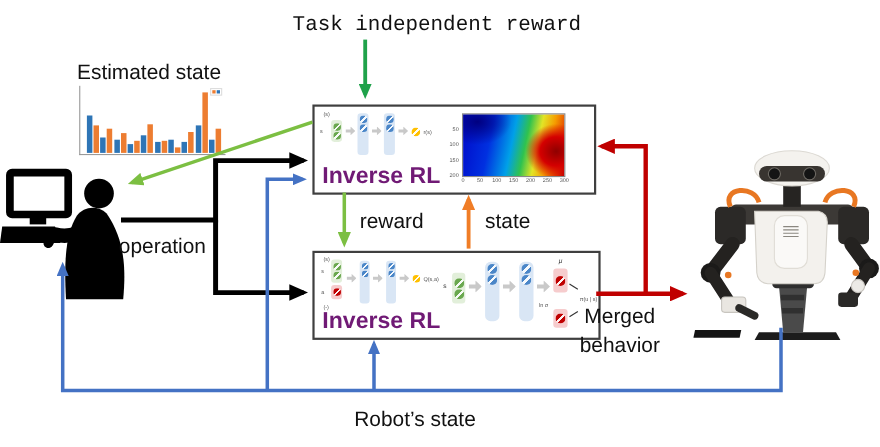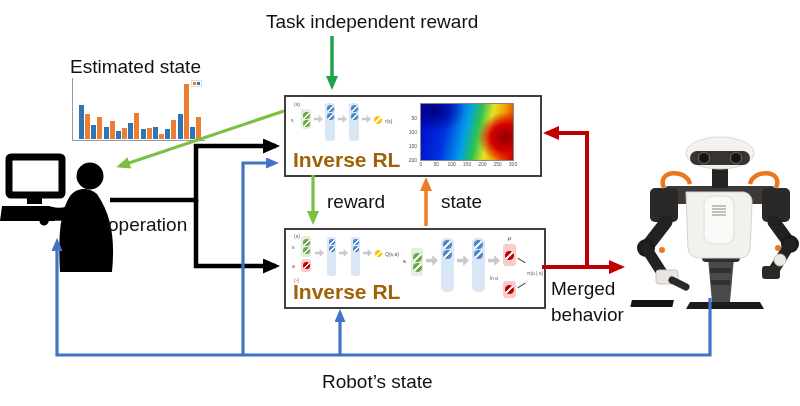--- a/index.html
+++ b/index.html
@@ -1,20 +1,20 @@
 <!DOCTYPE html>
 <html><head>
 <meta charset="utf-8">
 <style>
   html,body{margin:0;padding:0;background:#fff;}
   #fig{position:relative;width:800px;height:406px;background:#fff;overflow:hidden;
        font-family:"Liberation Sans",sans-serif;color:#111;}
   .lbl{position:absolute;font-size:19px;line-height:26px;color:#111;white-space:nowrap;}
   .box{position:absolute;background:#fff;border:2.5px solid #3f3f3f;}
-  .box-title{position:absolute;left:7px;bottom:3px;font-size:21px;font-weight:bold;color:#a16207;white-space:nowrap;}
+  .box-title{position:absolute;left:7px;bottom:3px;font-size:21px;font-weight:bold;color:#701a75;white-space:nowrap;}
   .abs{position:absolute;}
   
   .layer{position:absolute;border-radius:3px;display:flex;flex-direction:column;align-items:center;gap:1px;}
   .layer.g{background:#e2efda;justify-content:center;}
   .layer.b{background:#d9e6f5;padding-top:2px;justify-content:flex-start;}
   .layer.p{background:#f6cccd;justify-content:center;}
   .nd{border-radius:50%;flex:none;
       background-image:linear-gradient(315deg,transparent 41%,rgba(255,255,255,.95) 41%,rgba(255,255,255,.95) 57%,transparent 57%);}
   .nd.g{background-color:#6aa84f;}
   .nd.b{background-color:#4a86c8;}
@@ -41,21 +41,21 @@
   #hx{position:absolute;left:0;right:0;bottom:-7px;height:6px;}
   #hx span{position:absolute;transform:translateX(-50%);font-size:5px;color:#555;}
   #hy{position:absolute;left:-2px;top:0;bottom:0;width:0;}
   #hy span{position:absolute;right:2px;transform:translateY(-50%);font-size:5px;color:#555;}
 </style>
 </head>
 <body>
 
 <div id="fig">
 
-  <div class="lbl" style="left:266px;top:9px;">Task independent reward</div>
+  <div class="lbl" style="left:266px;top:9px;font-family:Liberation Mono, monospace;">Task independent reward</div>
 
   <div class="lbl" style="left:70px;top:54px;">Estimated state</div>
   <div class="chart" style="left:72px;top:78px;width:132px;height:62px;">
     <div id="bars">
         <div class="bar-group">
           <div class="bar" style="height: 62%; background: rgb(46, 117, 182);"></div>
           <div class="bar" style="height: 45%; background: rgb(237, 125, 49);"></div>
         </div>
         <div class="bar-group">
           <div class="bar" style="height: 25%; background: rgb(46, 117, 182);"></div>
@@ -209,21 +209,21 @@
     <div class="layer p" style="left:217px;top:51px;width:13px;height:17px;">
       <span class="nd r" style="width:9px;height:9px;"></span>
     </div>
     <span class="conn" style="left:231px;top:30px;transform:rotate(32deg);"></span>
     <span class="conn" style="left:231px;top:55px;transform:rotate(-32deg);"></span>
     <span class="t5" style="left:241px;top:40px;">π(u | s)</span>
 
     <div class="box-title">Inverse RL</div>
   </div>
 
-  <div class="lbl" style="left:551px;top:276px;">
+  <div class="lbl" style="left:527px;top:276px;text-align:center;">
     <div>Merged</div>
     <div>behavior</div>
   </div>
   <div class="lbl" style="left:322px;top:369px;">Robot’s state</div>
 
   <svg class="abs" style="left:612px;top:130px;" width="188" height="185" viewBox="0 0 188 185">
     <polygon points="78,172 148,172 152,179 74,179" fill="#1c1c1c"></polygon>
     <rect x="56" y="170" width="42" height="7" fill="#141414" transform="skewX(-12)"></rect>
     <path d="M96,128 L122,128 L118,172 L100,172 Z" fill="#4a4a4a"></path>
     <rect x="98" y="138" width="21" height="5" fill="#303030"></rect>

